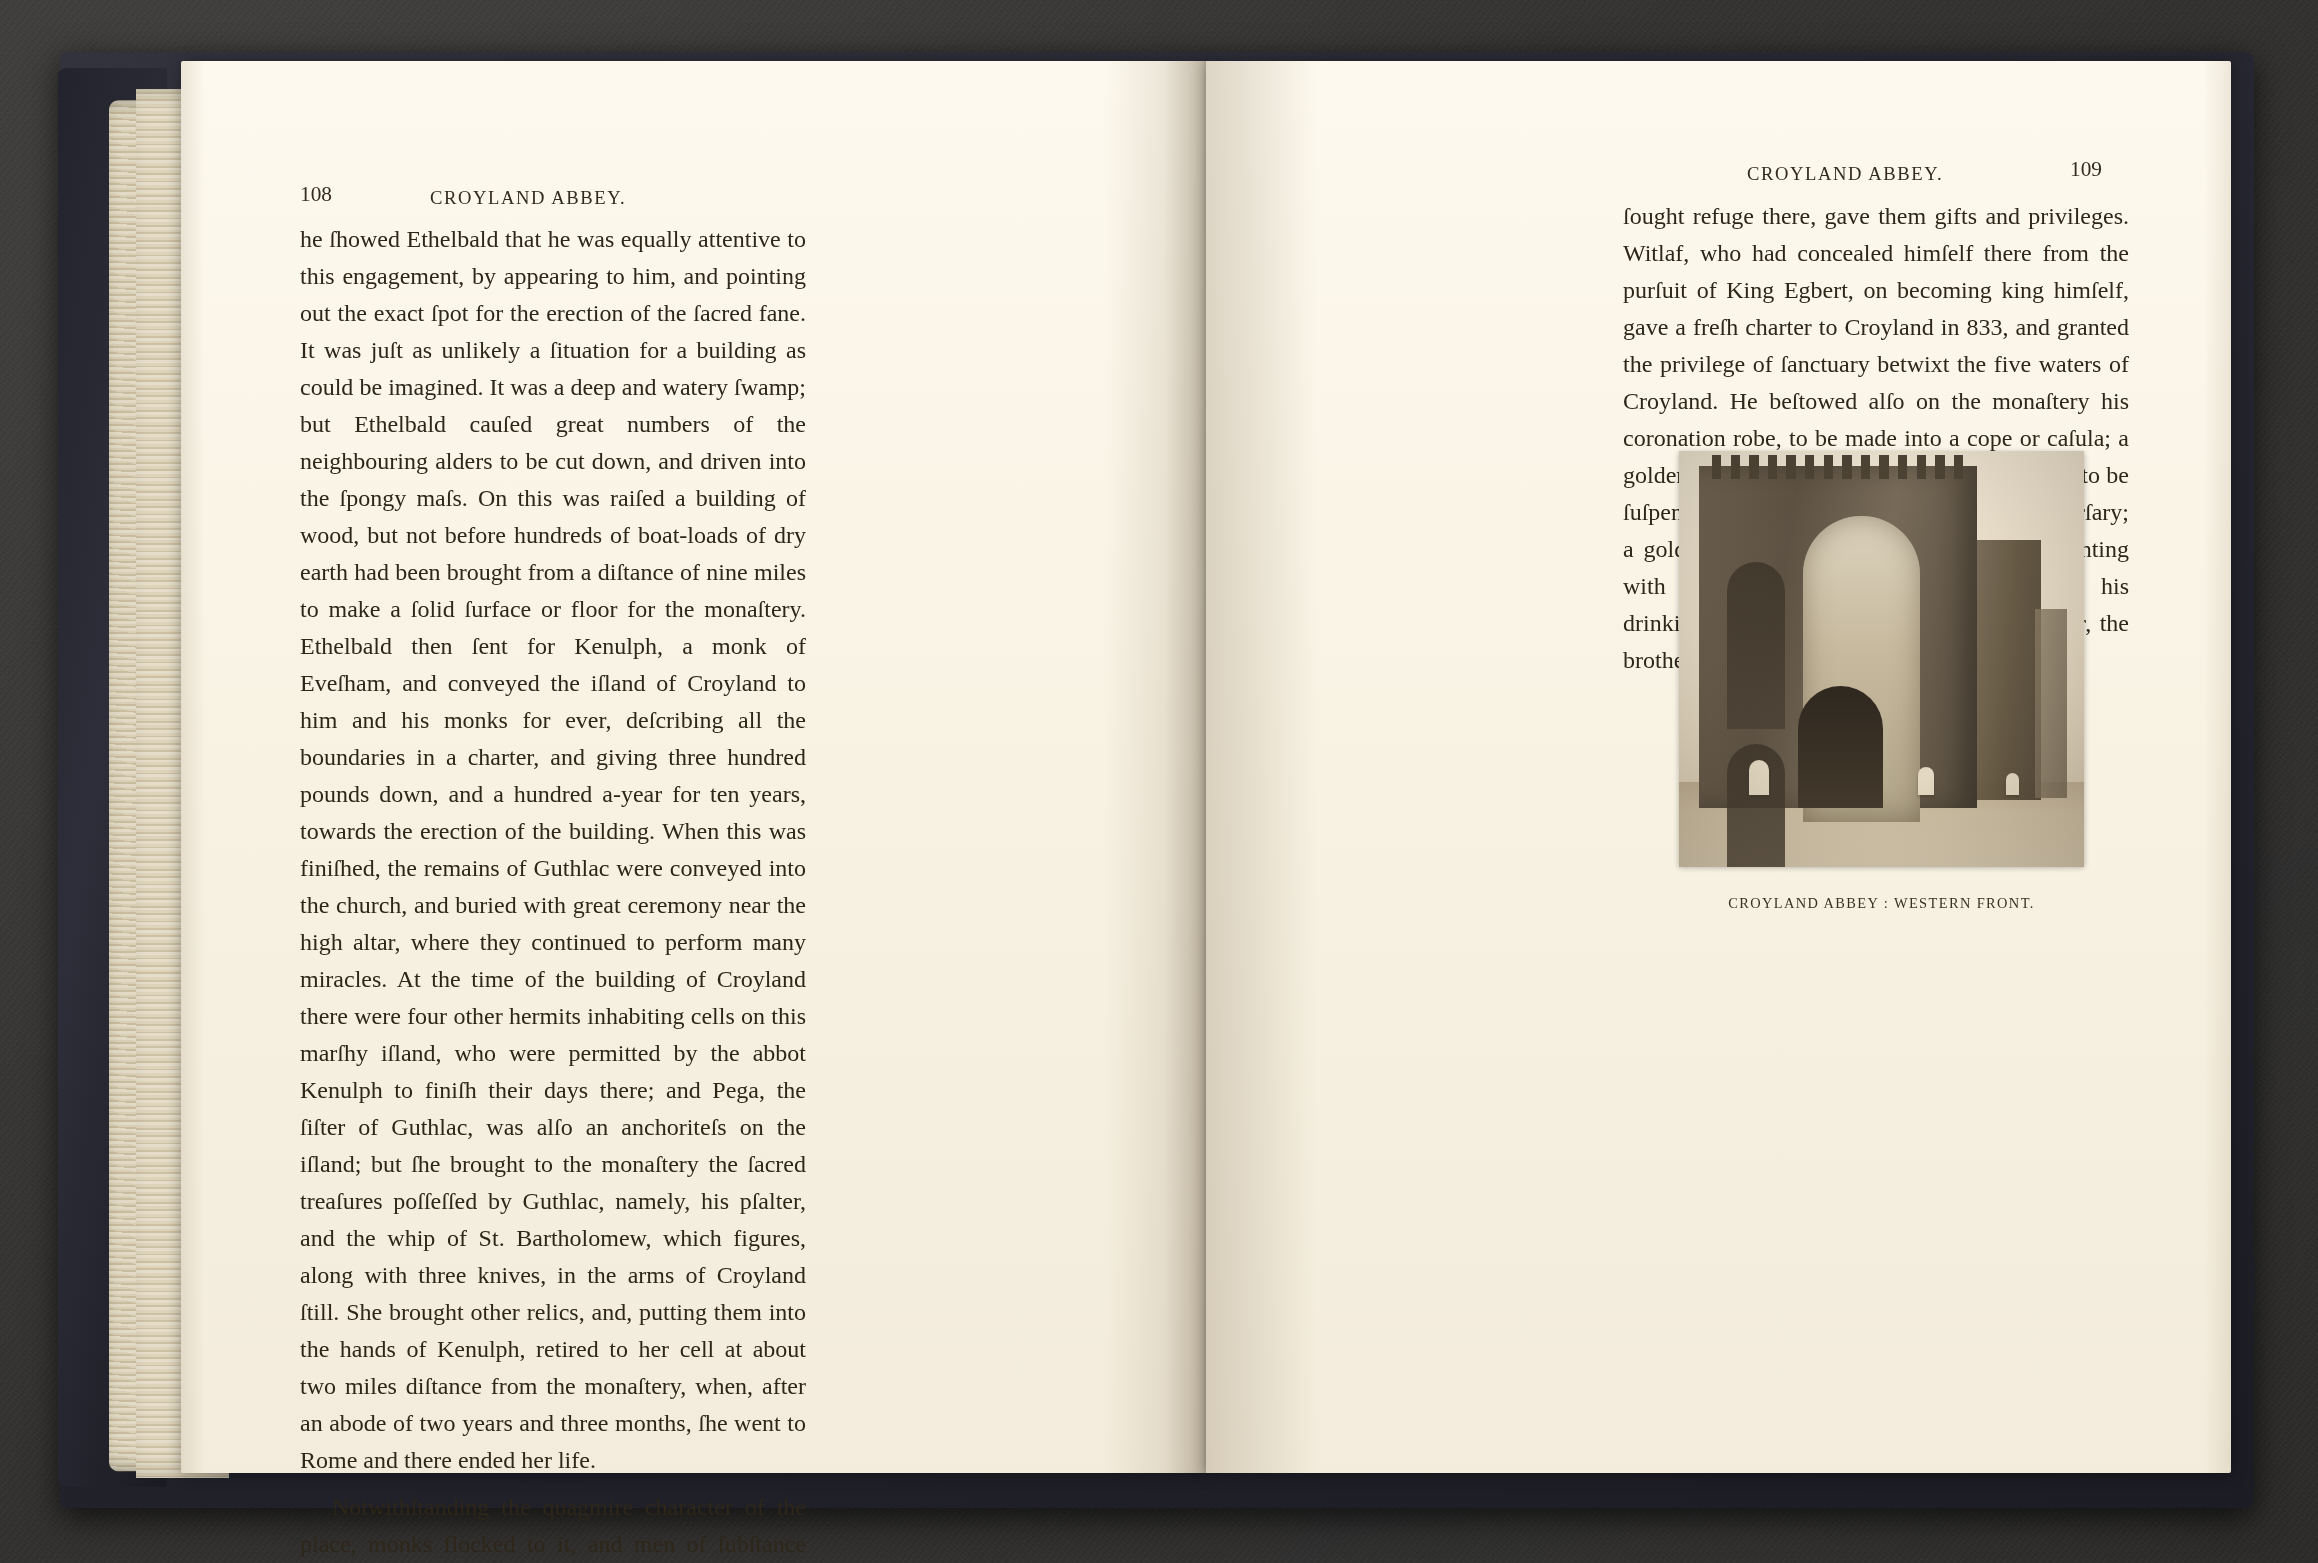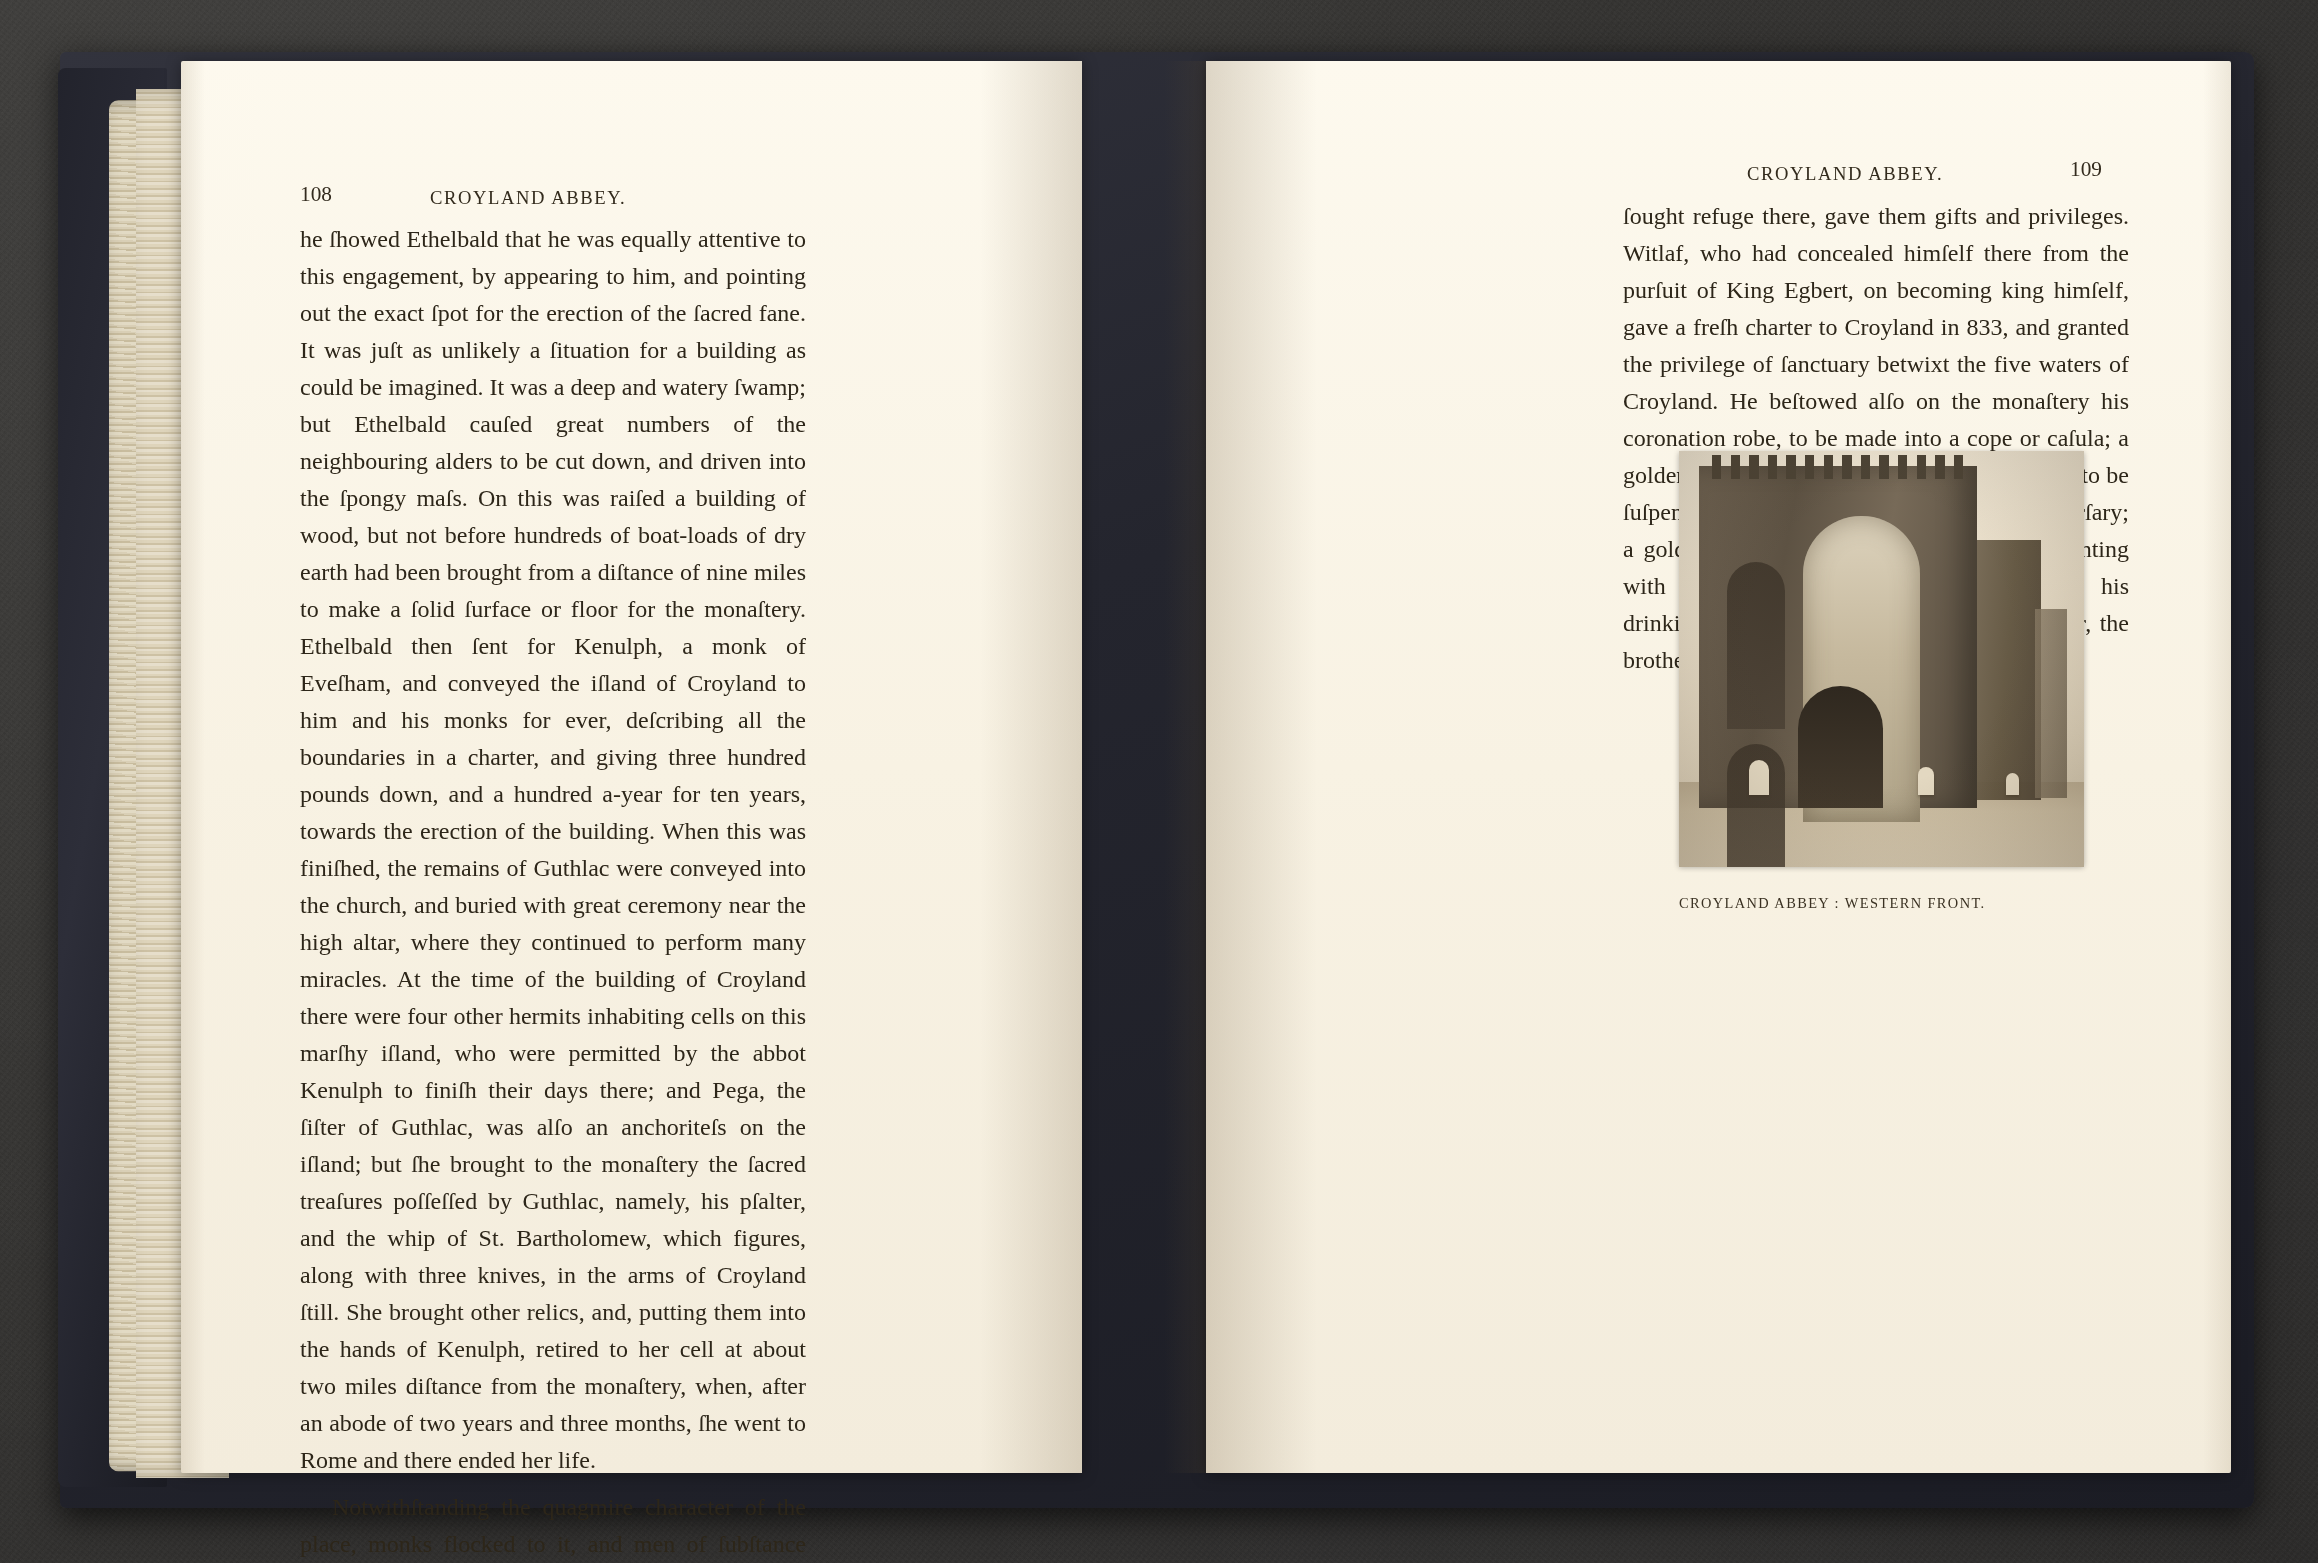--- a/index.html
+++ b/index.html
@@ -98,21 +98,21 @@
 
   
   .leaf {
     position: absolute;
     top: 26px;
     background: linear-gradient(180deg, #fdf8ec 0%, #f7f1e2 45%, #f2ebdb 100%);
     box-shadow: 0 1.9px 15px rgba(0,0,0,0.35);
   }
   .leaf-left {
     left: 130px;
-    width: 901px;
+    width: 1025px;
     height: 1412px;
     border-radius: 1.9px 0 0 1.9px;
     background-image:
       linear-gradient(90deg, rgba(140,120,90,0.16) 0px, rgba(255,255,255,0) 24px),
       linear-gradient(270deg, rgba(120,100,70,0.22) 0px, rgba(255,255,255,0) 102px),
       linear-gradient(180deg, #fdf9ee 0%, #f8f2e3 50%, #f3ecdc 100%);
   }
   .leaf-right {
     left: 1155px;
     width: 1025px;
@@ -296,21 +296,21 @@
   .g1 { left: 70px; }
   .g2 { left: 239px; width: 16px; height: 28px; }
   .g3 { left: 327px; width: 13px; height: 22px; }
   .plate-vignette {
     position: absolute;
     inset: 0;
     background: radial-gradient(ellipse at 50% 45%, rgba(0,0,0,0) 45%, rgba(60,48,30,0.22) 100%);
   }
   .plate-caption {
     margin-top: 28px;
-    text-align: left;
+    text-align: center;
     font-size: 14.4px;
     letter-spacing: 1.4px;
     color: #3a3122;
   }
 </style>
 </head>
 <body>
 
 <div class="scene">
   <div class="grain"></div>

